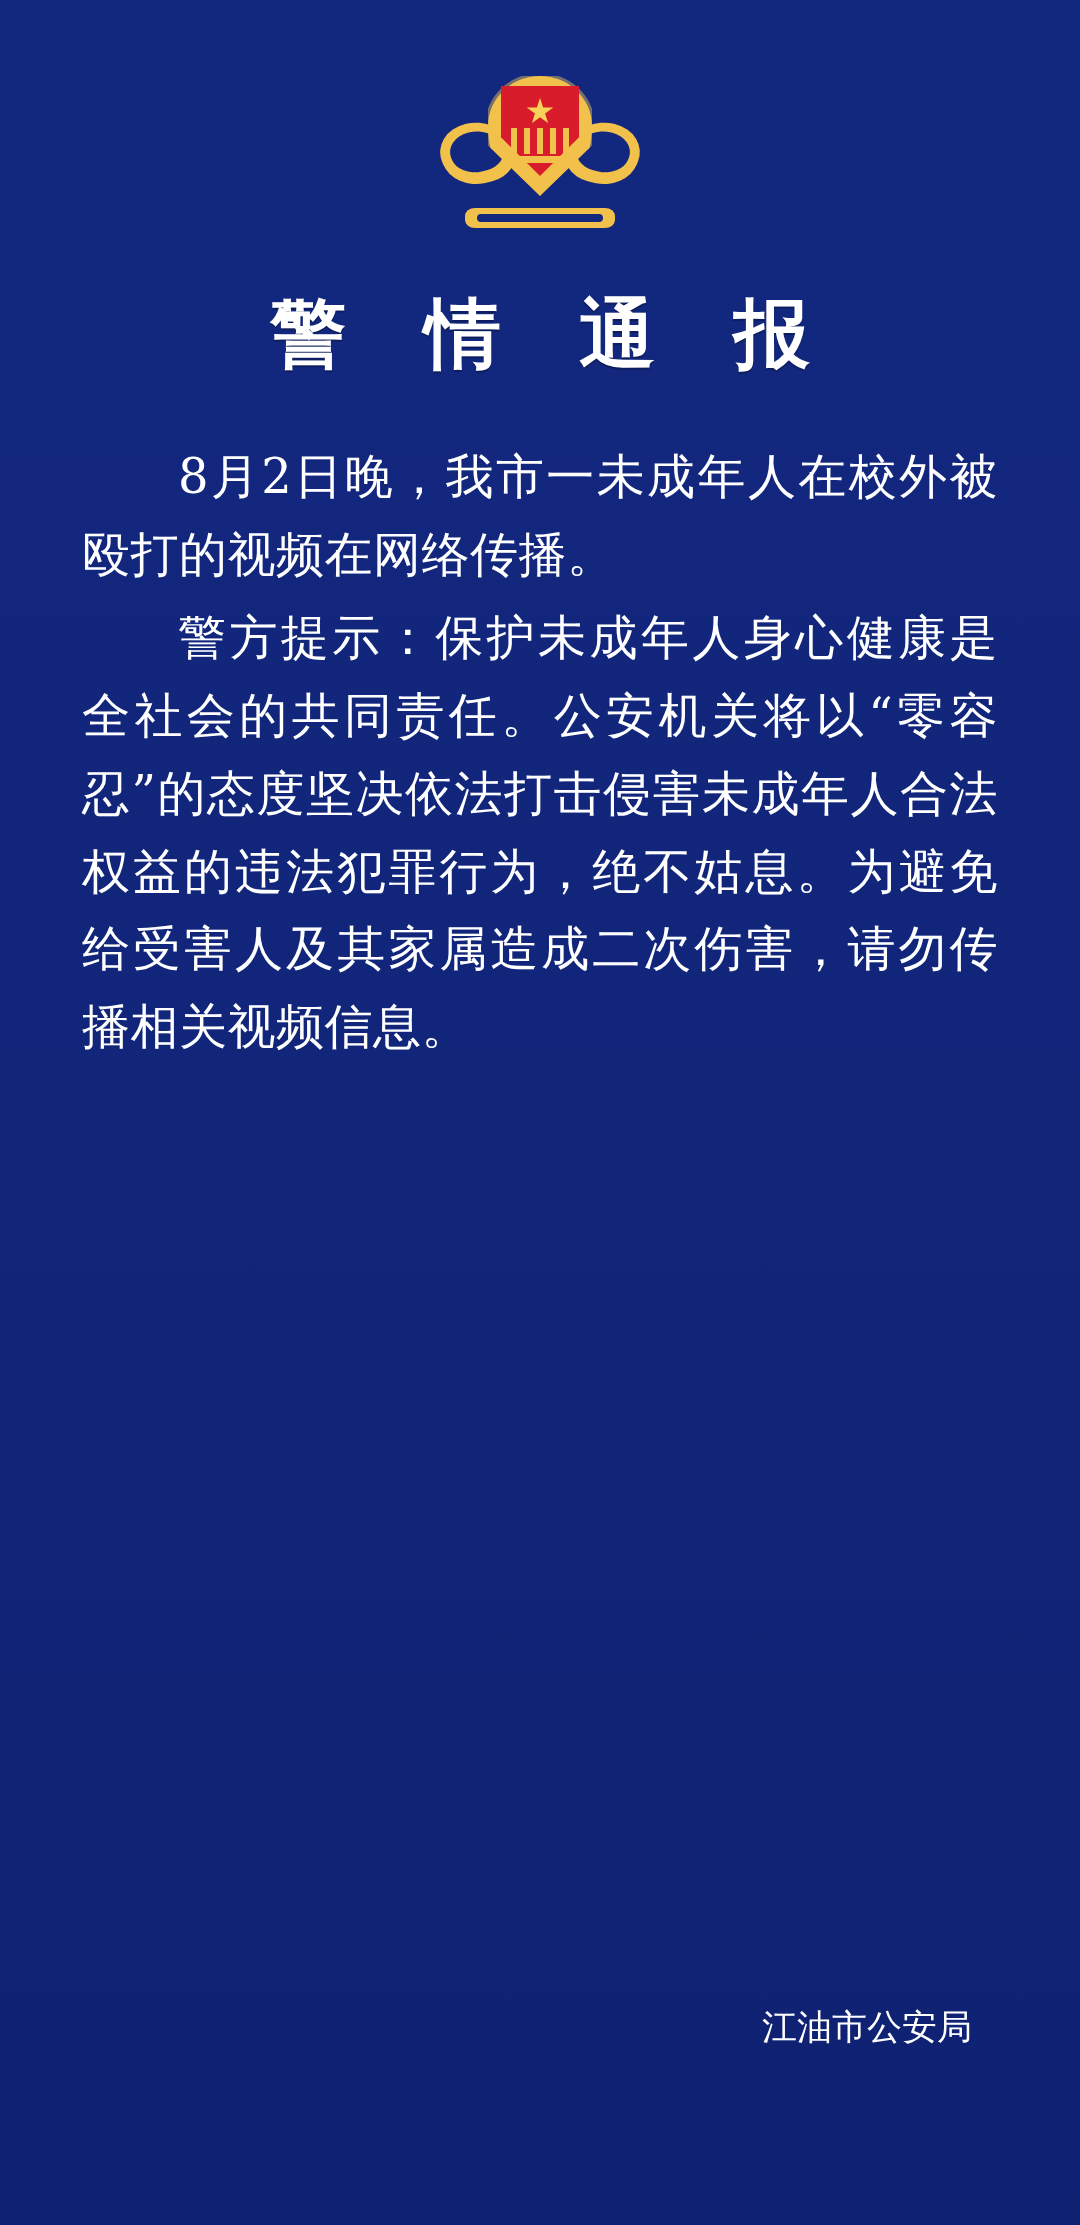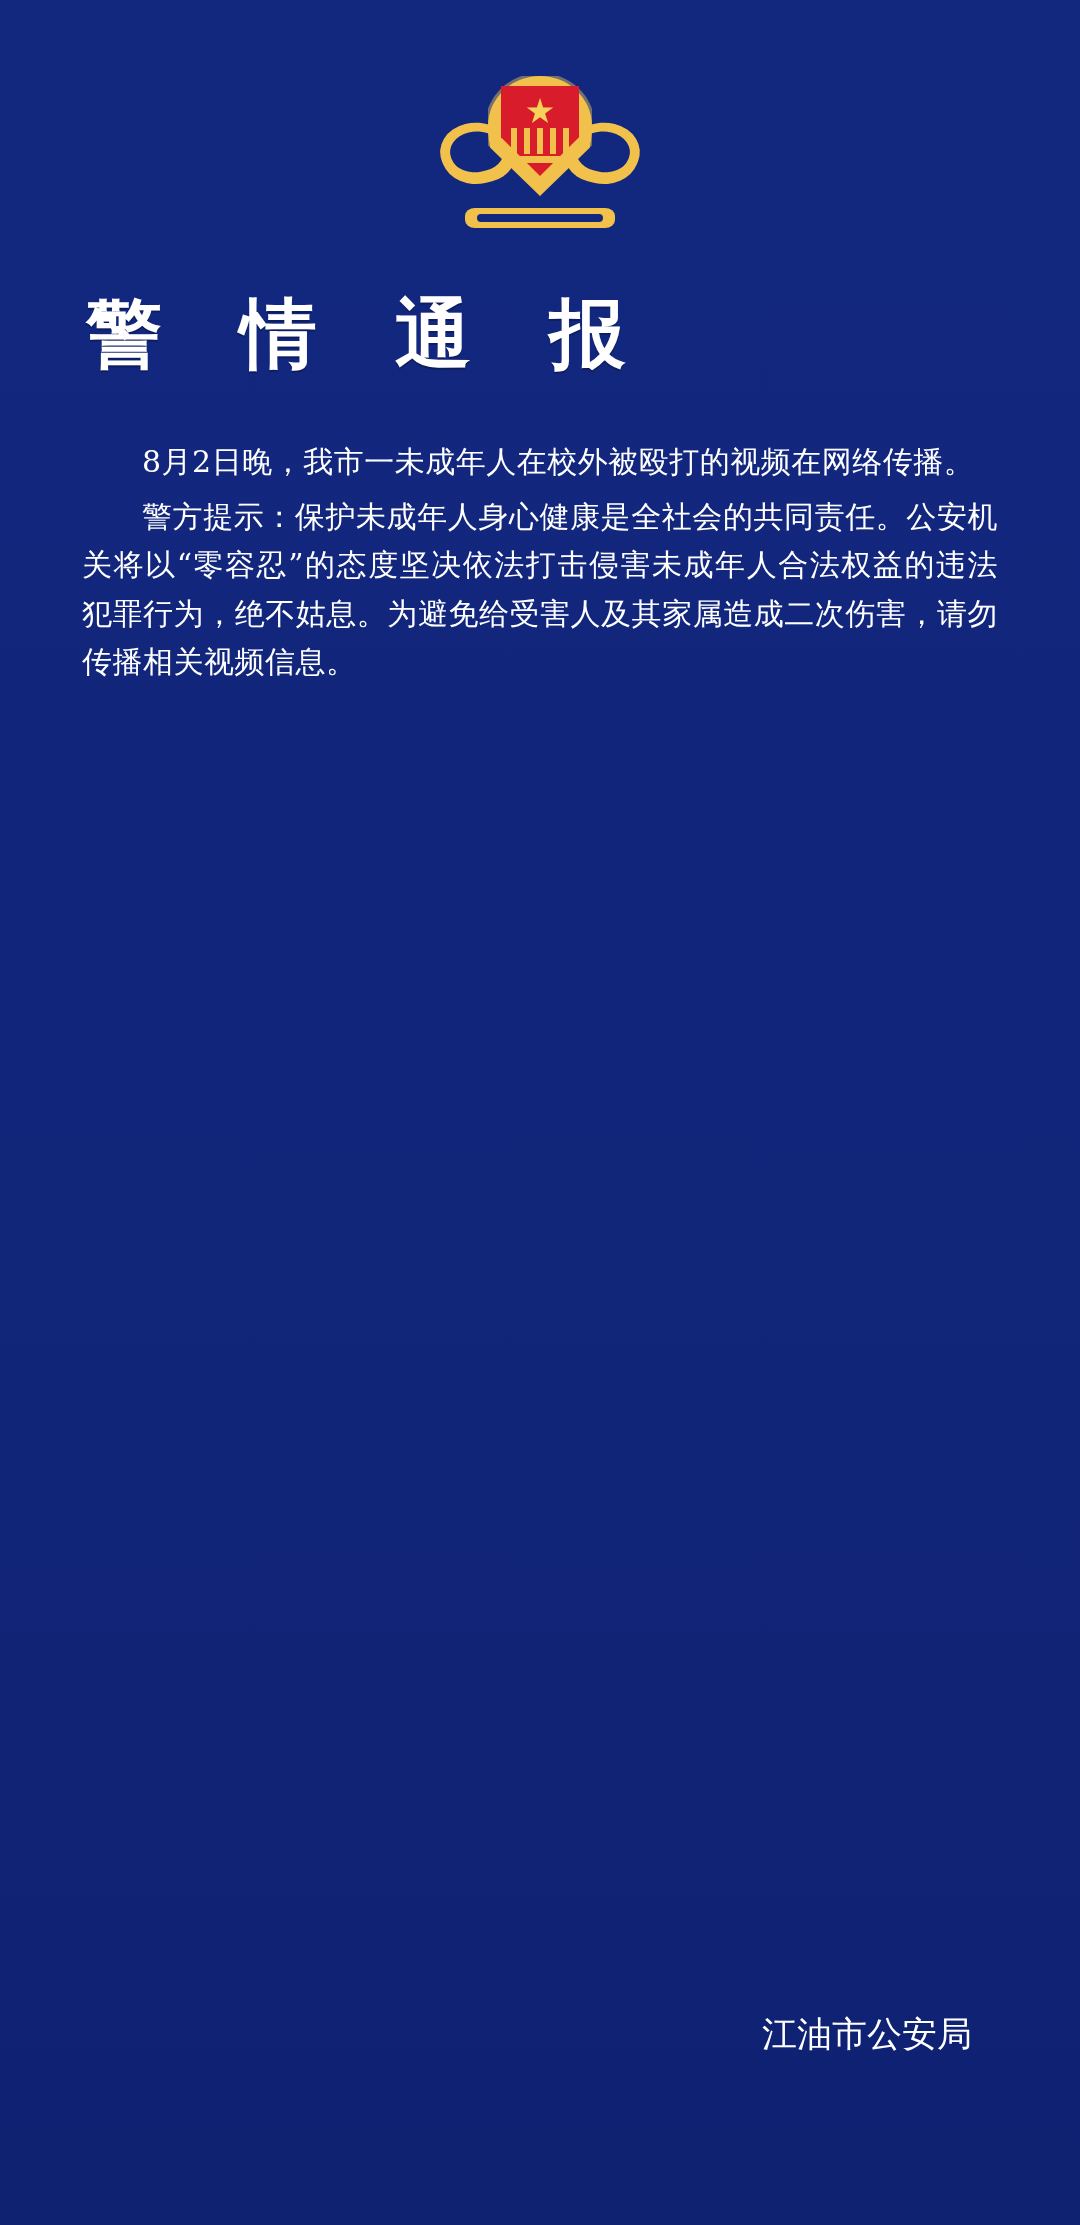--- a/index.html
+++ b/index.html
@@ -118,51 +118,51 @@
     content: "";
     position: absolute;
     left: 12px; right: 12px; top: 6px; bottom: 6px;
     background: #12287f;
     border-radius: 8px;
   }
 
   
   .title {
     margin-top: 24px;
-    text-align: left;
+    text-align: center;
     color: #ffffff;
     font-size: 76px;
     letter-spacing: 26px;
     text-indent: 26px;
     font-weight: 700;
     font-family: "DejaVu Serif", "Liberation Serif", serif;
     text-shadow: 0 2px 0 rgba(0,0,0,0.25);
   }
 
   
   .body-text {
     margin-top: 40px;
     padding: 0 22px;
     color: #ffffff;
   }
   .para {
-    font-size: 30px;
+    font-size: 48px;
     line-height: 1.62;
     text-indent: 2em;
     text-align: justify;
     letter-spacing: 0.5px;
     margin: 0 0 6px 0;
     font-family: "DejaVu Serif", "Liberation Serif", serif;
   }
 
   
   .signature {
     position: absolute;
     right: 108px;
-    bottom: 160px;
+    bottom: 167px;
     text-align: right;
     color: #ffffff;
     font-size: 35px;
     line-height: 1.75;
     font-family: "DejaVu Serif", "Liberation Serif", serif;
   }
 </style>
 </head>
 <body>
 

